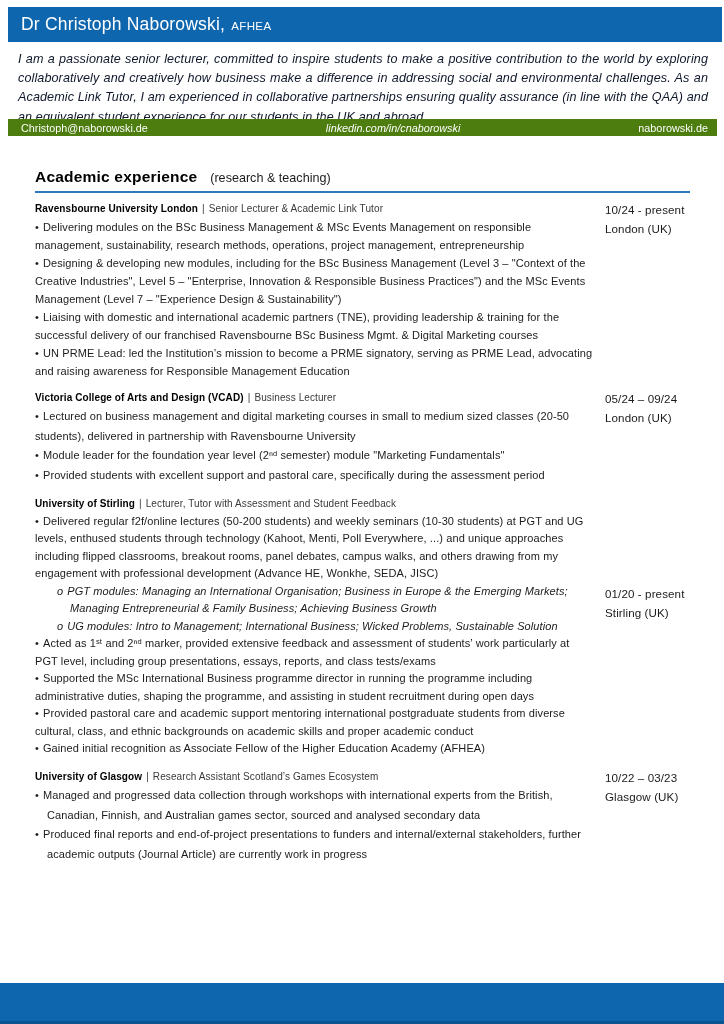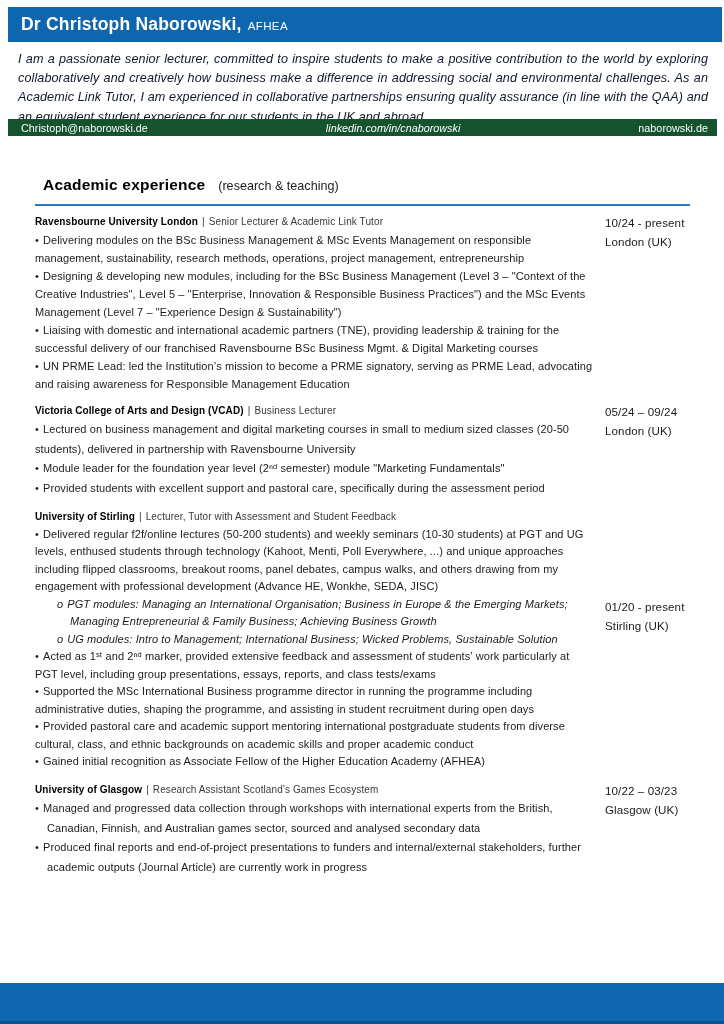--- a/index.html
+++ b/index.html
@@ -8,43 +8,43 @@
     font-family:"Liberation Sans","DejaVu Sans",sans-serif;
     -webkit-font-smoothing:antialiased;
   }
   .page{position:relative;width:724px;height:1024px;background:#fff;}
 
   
   .name-band{
     position:absolute;left:8px;right:2px;top:7px;height:35px;
     background:#0E66AF;display:flex;align-items:center;padding-left:13px;box-sizing:border-box;
   }
-  .name-band .name{color:#fff;font-weight:bold;font-size:17.5px;letter-spacing:.2px;text-align:right;}
+  .name-band .name{color:#fff;font-weight:normal;font-size:17.5px;letter-spacing:.2px;text-align:right;}
   .name-band .cred{color:#fff;font-size:11.5px;margin-left:6px;margin-top:3px;letter-spacing:.4px;}
 
   
   .summary{
     position:absolute;left:18px;right:16px;top:50px;
     font-style:italic;font-size:12.6px;line-height:19.2px;color:#0f172a;
     text-align:justify;margin:0;letter-spacing:.1px;
   }
 
   
   .contact-bar{
     position:absolute;left:8px;top:119px;width:709px;height:17px;
-    background:#14532d;color:#fff;font-size:10.8px;
+    background:#4d7c0f;color:#fff;font-size:10.8px;
     display:flex;align-items:center;justify-content:space-between;
     padding:0 9px 0 13px;box-sizing:border-box;
   }
   .contact-bar .linkedin{font-style:italic;}
   .contact-bar span{white-space:nowrap;cursor:pointer;}
 
   
   .main{position:absolute;left:35px;top:161px;width:655px;color:#1b1b1b;}
-  .section-head{margin:8px;line-height:20px;}
+  .section-head{margin:0;line-height:20px;}
   .section-head .sec-title{font-size:15.5px;font-weight:bold;color:#000;letter-spacing:.2px;}
   .section-head .sec-sub{font-size:12.6px;font-weight:normal;color:#1b1b1b;margin-left:4px;}
   .rule{border:0;border-top:2px solid #2E79BD;margin:3px 0 0 0;width:100%;}
 
   .entry{position:relative;margin-top:6px;}
   .entry .dates{
     position:absolute;left:570px;top:1px;width:90px;
     font-size:11.6px;line-height:19px;color:#1b1b1b;letter-spacing:.1px;
   }
   .entry h2{

